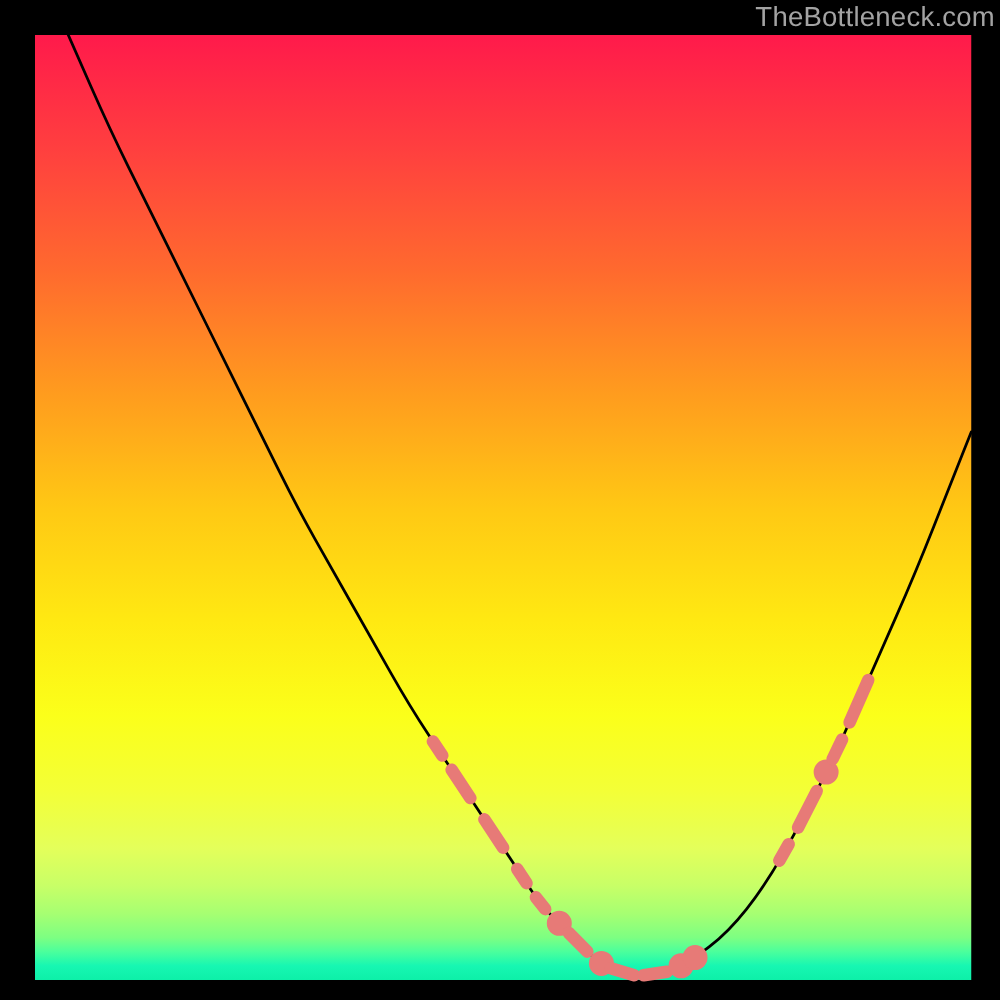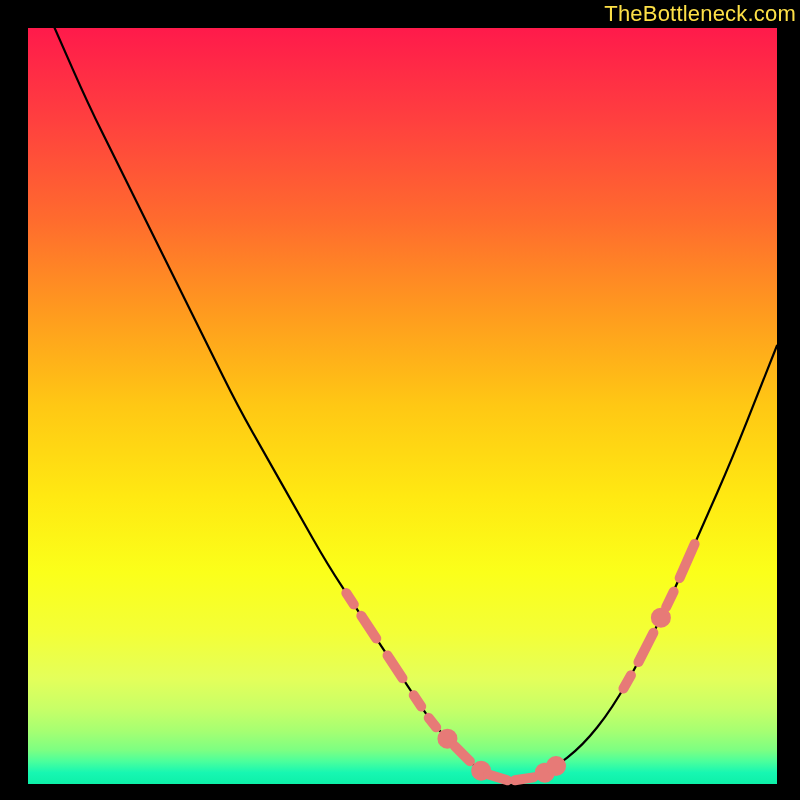--- a/index.html
+++ b/index.html
@@ -48,21 +48,21 @@
     left: 0;
     top: 0;
     width: 749px;
     height: 756px;
     overflow: visible;
   }
   .watermark {
     position: absolute;
     top: 1px;
     right: 4px;
-    color: #fde047;
+    color: #a3a3a3;
     font-size: 22px;
     font-weight: 500;
     letter-spacing: 0.2px;
     user-select: none;
   }
 </style>
 </head>
 <body>
 
 <div class="frame">

